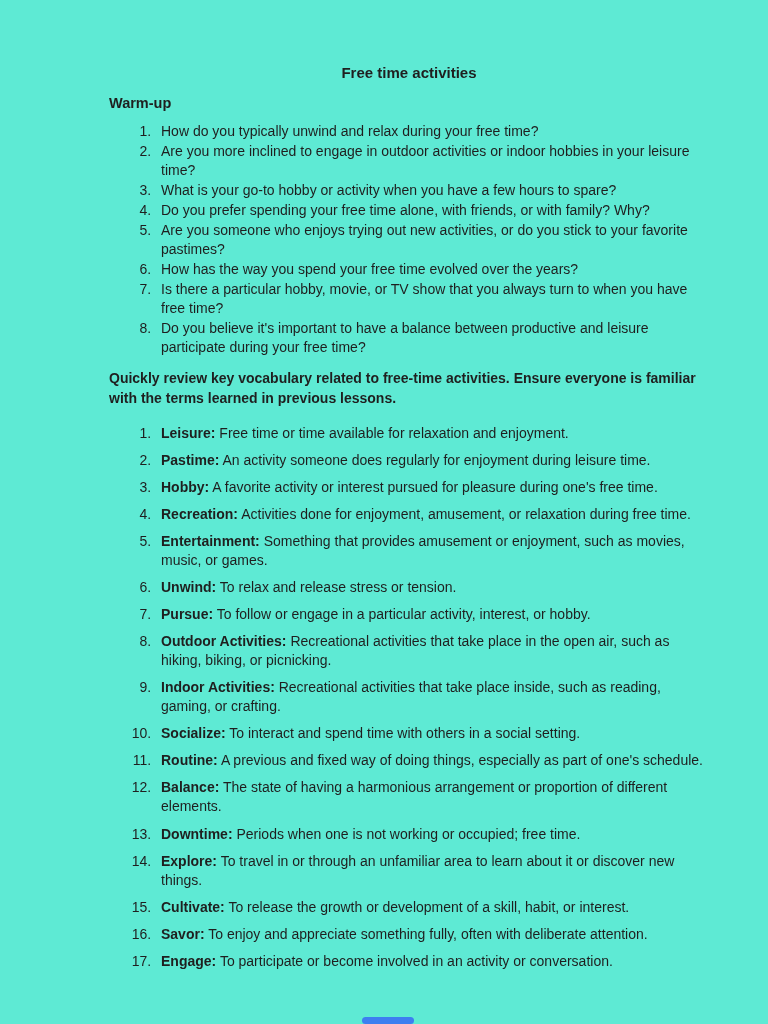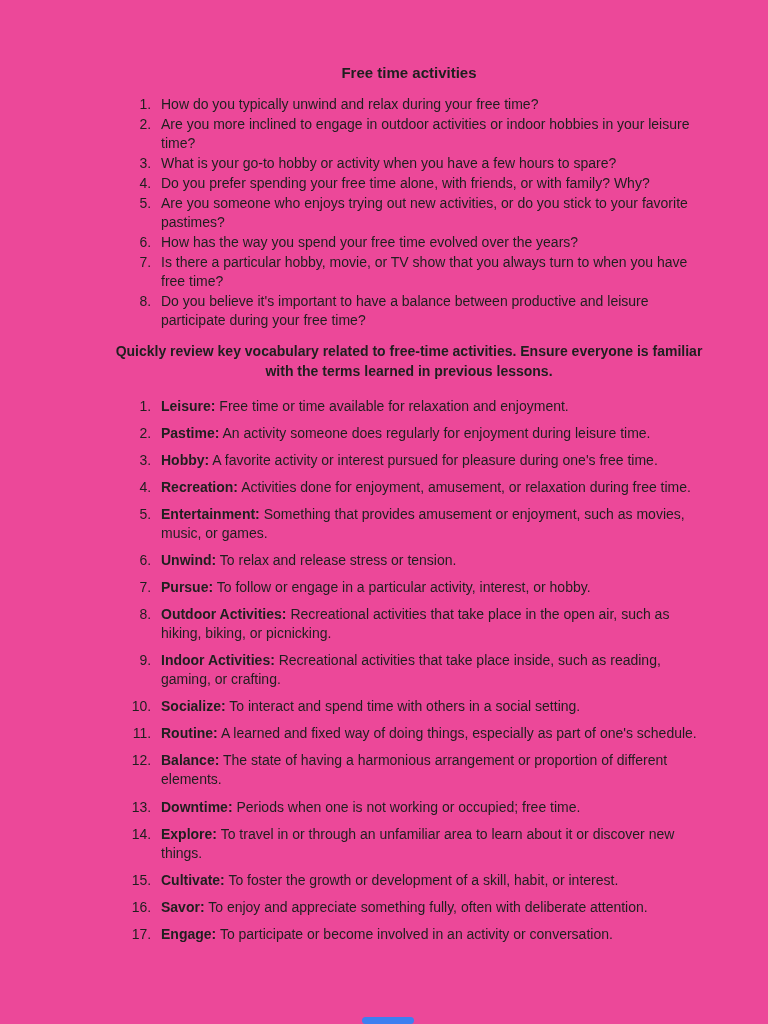--- a/index.html
+++ b/index.html
@@ -8,21 +8,21 @@
     height: 1024px;
     background: #ffffff;
     font-family: "Liberation Sans", sans-serif;
     color: #1f1f1f;
     overflow: hidden;
   }
   .page {
     width: 768px;
     height: 1024px;
     padding: 64px 59px 20px 109px;
-    background: #ec4899;
+    background: #5eead4;
     position: relative;
   }
   .doc-title {
     font-size: 15px;
     font-weight: bold;
     text-align: center;
     margin-bottom: 14px;
   }
   .section-heading {
     font-size: 14.5px;
@@ -38,21 +38,20 @@
   }
   .warmup-list li {
     padding-left: 6px;
     margin-bottom: 1px;
   }
   .intro-para {
     font-size: 14px;
     font-weight: bold;
     line-height: 1.38;
     margin: 12px 0 12px 0;
-    text-align: center;
   }
   .vocab-list {
     list-style: decimal;
     padding-left: 46px;
     font-size: 14px;
     line-height: 1.36;
     margin-top: 16px;
   }
   .vocab-list li {
     padding-left: 6px;
@@ -71,20 +70,21 @@
     background: #3d7ff0;
   }
 </style>
 </head>
 <body>
 
 <div class="page">
 
   <h1 class="doc-title">Free time activities</h1>
 
+  <h2 class="section-heading">Warm-up</h2>
 
   <ol class="warmup-list">
     <li>How do you typically unwind and relax during your free time?</li>
     <li>Are you more inclined to engage in outdoor activities or indoor hobbies in your leisure time?</li>
     <li>What is your go-to hobby or activity when you have a few hours to spare?</li>
     <li>Do you prefer spending your free time alone, with friends, or with family? Why?</li>
     <li>Are you someone who enjoys trying out new activities, or do you stick to your favorite pastimes?</li>
     <li>How has the way you spend your free time evolved over the years?</li>
     <li>Is there a particular hobby, movie, or TV show that you always turn to when you have free time?</li>
     <li>Do you believe it's important to have a balance between productive and leisure participate during your free time?</li>
@@ -97,24 +97,24 @@
     <li><span class="vocab-term">Leisure:</span> <span>Free time or time available for relaxation and enjoyment.</span></li>
     <li><span class="vocab-term">Pastime:</span> <span>An activity someone does regularly for enjoyment during leisure time.</span></li>
     <li><span class="vocab-term">Hobby:</span> <span>A favorite activity or interest pursued for pleasure during one's free time.</span></li>
     <li><span class="vocab-term">Recreation:</span> <span>Activities done for enjoyment, amusement, or relaxation during free time.</span></li>
     <li><span class="vocab-term">Entertainment:</span> <span>Something that provides amusement or enjoyment, such as movies, music, or games.</span></li>
     <li><span class="vocab-term">Unwind:</span> <span>To relax and release stress or tension.</span></li>
     <li><span class="vocab-term">Pursue:</span> <span>To follow or engage in a particular activity, interest, or hobby.</span></li>
     <li><span class="vocab-term">Outdoor Activities:</span> <span>Recreational activities that take place in the open air, such as hiking, biking, or picnicking.</span></li>
     <li><span class="vocab-term">Indoor Activities:</span> <span>Recreational activities that take place inside, such as reading, gaming, or crafting.</span></li>
     <li><span class="vocab-term">Socialize:</span> <span>To interact and spend time with others in a social setting.</span></li>
-    <li><span class="vocab-term">Routine:</span> <span>A learned and fixed way of doing things, especially as part of one's schedule.</span></li>
+    <li><span class="vocab-term">Routine:</span> <span>A previous and fixed way of doing things, especially as part of one's schedule.</span></li>
     <li><span class="vocab-term">Balance:</span> <span>The state of having a harmonious arrangement or proportion of different elements.</span></li>
     <li><span class="vocab-term">Downtime:</span> <span>Periods when one is not working or occupied; free time.</span></li>
     <li><span class="vocab-term">Explore:</span> <span>To travel in or through an unfamiliar area to learn about it or discover new things.</span></li>
-    <li><span class="vocab-term">Cultivate:</span> <span>To foster the growth or development of a skill, habit, or interest.</span></li>
+    <li><span class="vocab-term">Cultivate:</span> <span>To release the growth or development of a skill, habit, or interest.</span></li>
     <li><span class="vocab-term">Savor:</span> <span>To enjoy and appreciate something fully, often with deliberate attention.</span></li>
     <li><span class="vocab-term">Engage:</span> <span>To participate or become involved in an activity or conversation.</span></li>
 
   </ol>
 
   <div class="scroll-thumb"></div>
 </div>
 
 </body></html>

